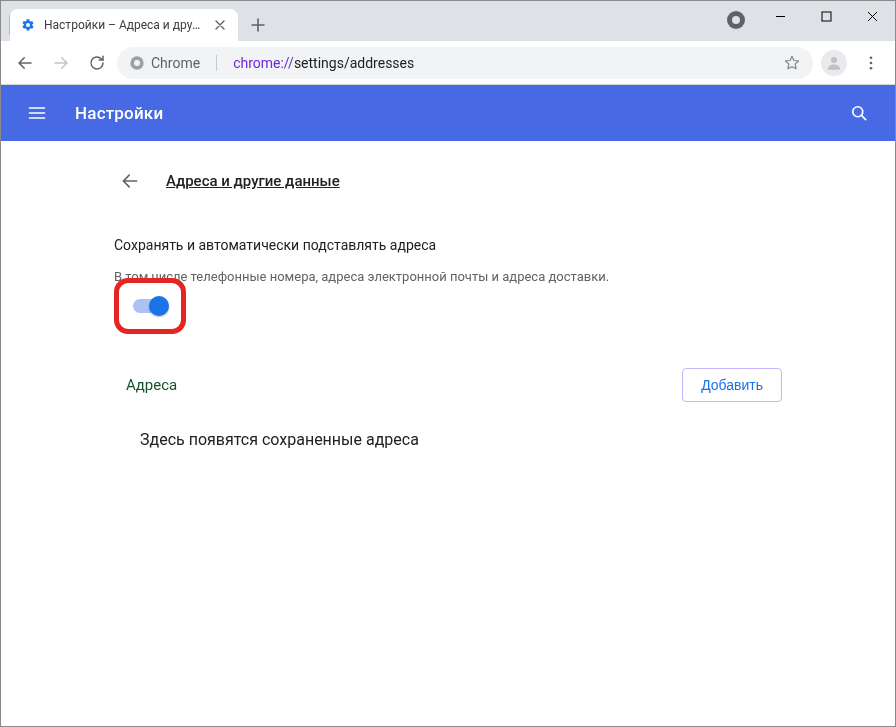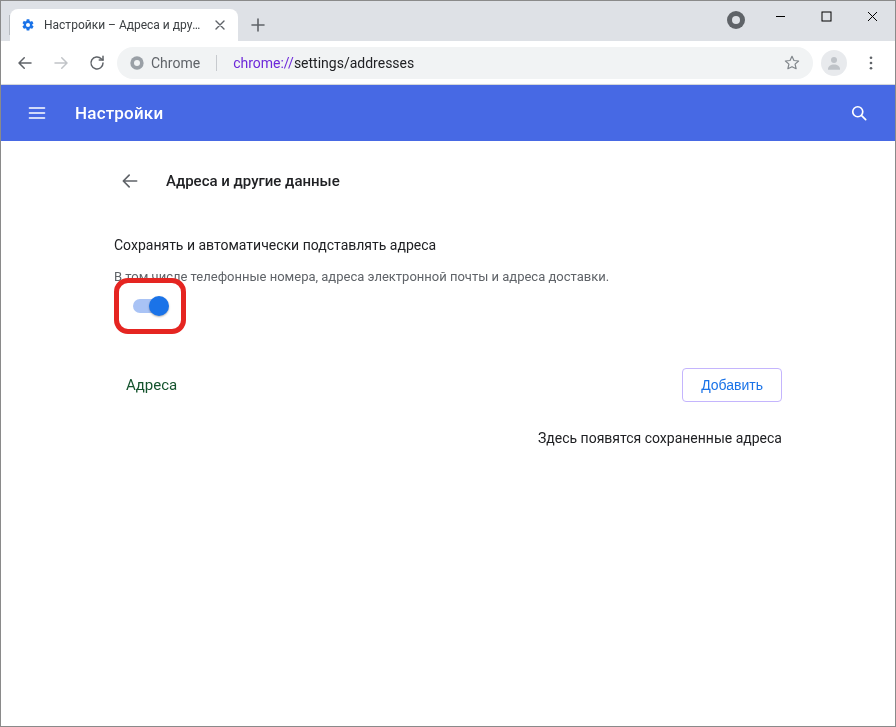--- a/index.html
+++ b/index.html
@@ -145,21 +145,21 @@
     padding-top: 22px;
   }
   .back-row {
     display:flex; align-items:center; gap:18px;
     padding: 0 4px 14px 4px;
   }
   .back-row .back-btn {
     width:36px; height:36px; display:flex; align-items:center; justify-content:center;
     color:#5f6368; cursor:pointer; border-radius:50%;
   }
-  .section-title { font-size:15px; font-weight:500; color:#202124; }
+  .section-title { font-size:15px; font-weight:500; color:#202124;text-decoration:underline; }
 
   .setting-row {
     display:flex; align-items:flex-start; justify-content:space-between;
     padding: 24px 6px 22px 6px;
     flex-direction: column;
   }
   .setting-text .primary { font-size:14px; color:#202124; }
   .setting-text .secondary { font-size:13px; color:#5f6368; margin-top:16px; }
   .toggle-highlight {
     border: 5px solid #e52521;
@@ -185,23 +185,22 @@
   }
   .addresses-row .label { font-size:15px; color:#14532d;margin-left:12px; }
   .add-btn {
     border:1px solid #c4b5fd; border-radius:4px;
     padding: 8px 18px;
     font-size:14px; color:#1a73e8; font-weight:500;
     background:#fff; cursor:pointer;
   }
   .empty-msg {
     padding: 22px 6px 6px 32px;
-    font-size: 14px;
+    font-size: 16px;
     color:#202124;
-    text-align:right;
   }
 
   
   .fav-orange {
     width:16px; height:16px; border-radius:50%;
     background: radial-gradient(circle at 30% 30%, #ffd27a 0%, #ff9a1f 40%, #e06a00 100%);
   }
   .fav-gear { color:#1a73e8; }
 
   svg { display:block; }

